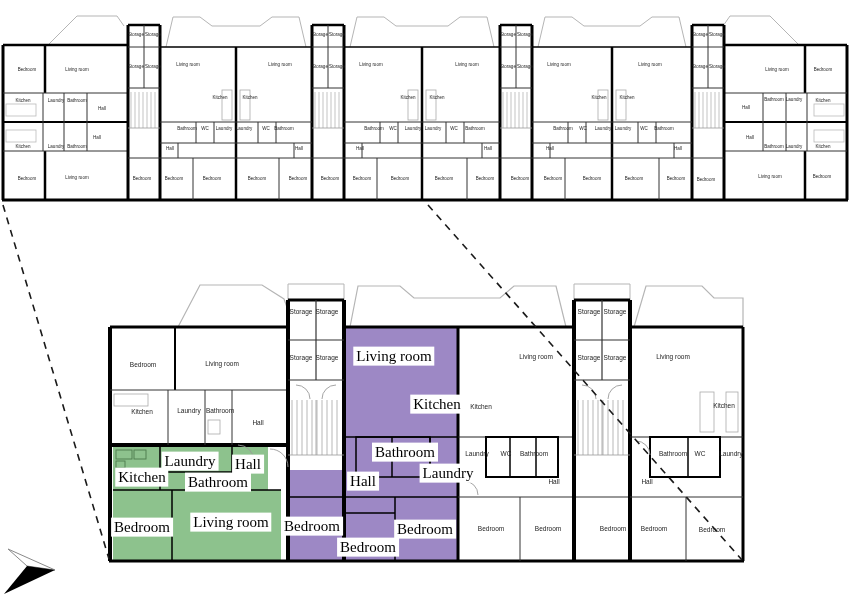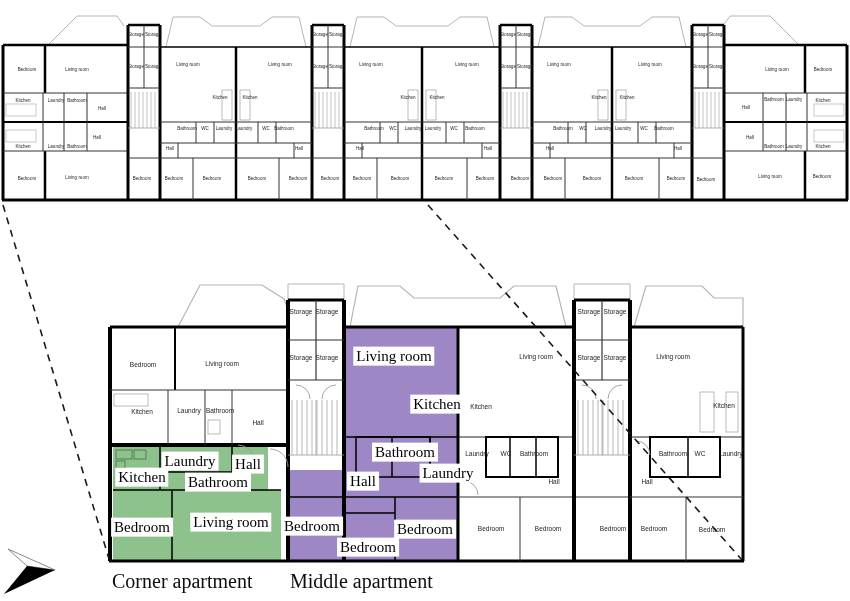--- a/index.html
+++ b/index.html
@@ -406,15 +406,13 @@
       <span class="c" style="left: 231px; top: 522px;">Living room</span>
       <span class="c" style="left: 394px; top: 356px;">Living room</span>
       <span class="c" style="left: 437px; top: 404px;">Kitchen</span>
       <span class="c" style="left: 405px; top: 452px;">Bathroom</span>
       <span class="c" style="left: 448px; top: 473px;">Laundry</span>
       <span class="c" style="left: 363px; top: 481px;">Hall</span>
       <span class="c" style="left: 312px; top: 526px;">Bedroom</span>
       <span class="c" style="left: 368px; top: 547px;">Bedroom</span>
       <span class="c" style="left: 425px; top: 529px;">Bedroom</span>
     </div>
-  <div class="caption" style="left:112px;top:570px">Corner apartment</div>
-  <div class="caption" style="left:290px;top:570px">Middle apartment</div>
 </div>
 
 </body></html>

